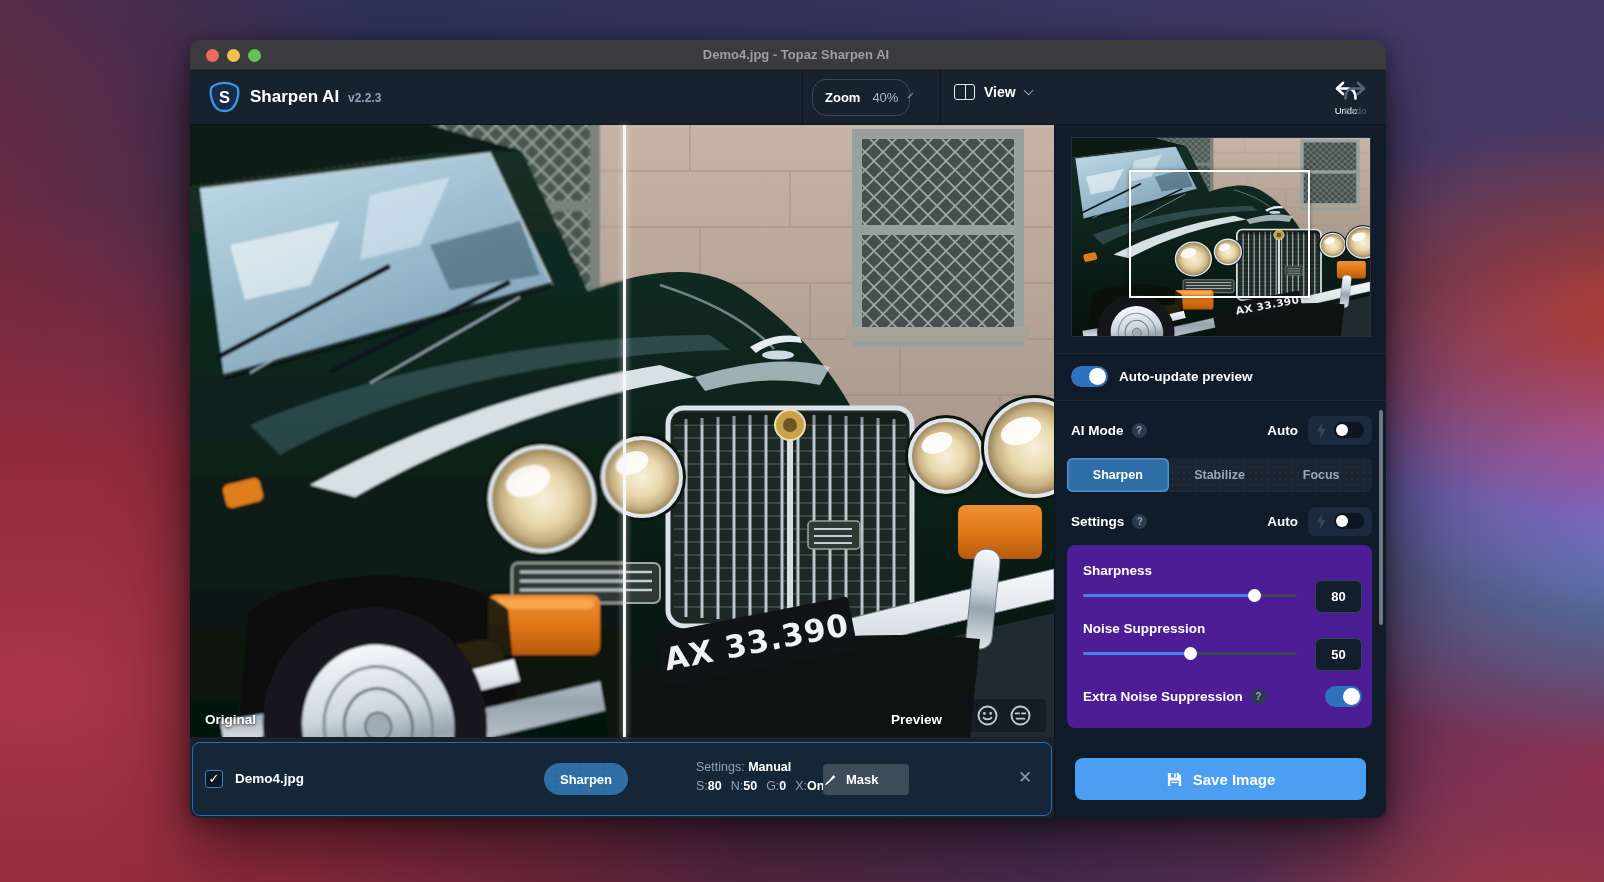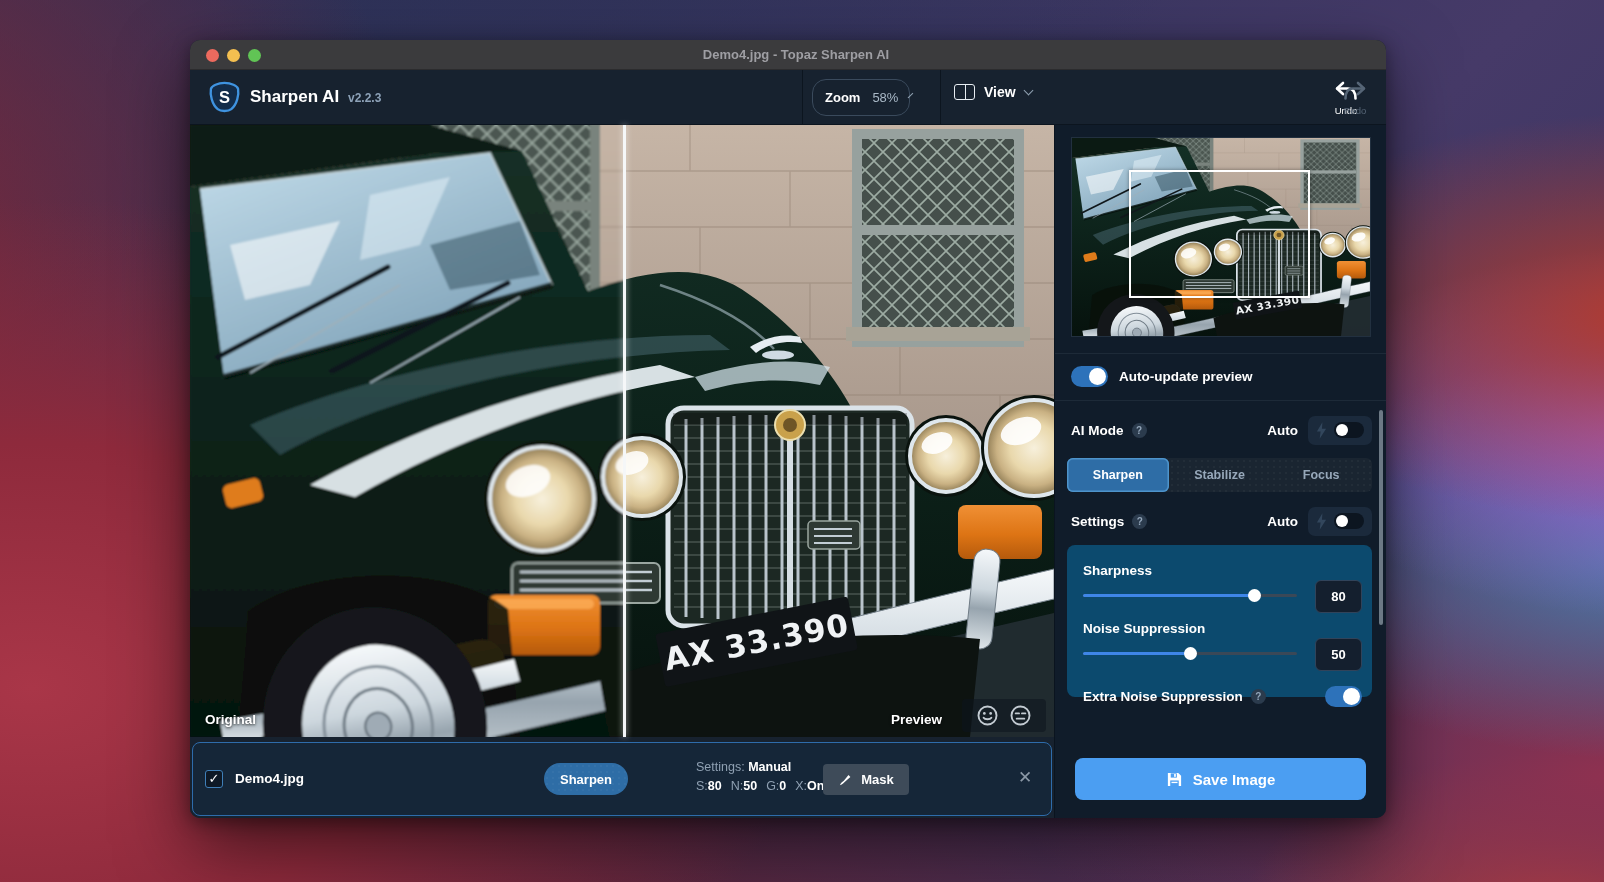--- a/index.html
+++ b/index.html
@@ -68,21 +68,21 @@
   .qcheck { position:absolute; left:12px; top:27px; width:18px; height:18px; background:#0e1926;
     border:1.5px solid #3f7fb8; border-radius:3px; color:#fff; font-size:13px; line-height:15px; text-align:center; }
   .qname { position:absolute; left:42px; top:28px; color:#fff; font-size:13.5px; font-weight:bold; }
   .qsharpen { position:absolute; left:351px; top:20px; width:84px; height:32px; background:#2e6da6;
     border:none; border-radius:16px; color:#fff; font-size:13px; font-weight:bold; }
   .qsettings { position:absolute; left:455px; top:15px; font-size:12.5px; line-height:19px; color:#8fa0b2;margin-left:48px; }
   .qsettings b { color:#fff; }
   .qparams span.k { color:#8fa0b2; } .qparams b { color:#fff; margin-right:9px; }
   .qmask { position:absolute; left:630px; top:21px; width:86px; height:31px; background:#3e4b59; border:none;
     border-radius:4px; color:#fff; font-size:13px; font-weight:bold; display:flex; align-items:center;
-    justify-content:center; gap:8px; }
+    justify-content:flex-start; gap:8px; }
   .qclose { position:absolute; right:16px; top:24px; color:#8b98a6; font-size:17px; width:20px; text-align:center; }
   
   .rightcol { position:relative; width:332px; height:693px; background:#101c2a; border-left:1px solid #0a141f; }
   .nav { position:absolute; left:16px; top:12px; width:300px; height:200px; border:1px solid #22303f;
     overflow:hidden; background:#0b1118; }
   .nav svg { display:block; width:100%; height:100%; }
   .navrect { position:absolute; left:19%; top:16%; width:61%; height:65%; border:2.5px solid #fff;
     box-shadow:0 0 4px rgba(0,0,0,.4); }
   .rdiv { position:absolute; left:0; width:332px; height:1px; background:#1d2a38; }
   .row { position:absolute; left:16px; right:14px; display:flex; align-items:center; }
@@ -95,21 +95,21 @@
   .autotgl { width:64px; height:29px; background:#1b2a3c; border-radius:7px; display:flex; align-items:center;
     gap:7px; padding:0 8px; flex:0 0 auto; }
   .minitrack { position:relative; width:30px; height:16px; background:#0c1520; border-radius:8px; }
   .minitrack .knob { position:absolute; left:2px; top:2px; width:12px; height:12px; border-radius:50%; background:#fff; }
   .tabs { position:absolute; left:12px; right:14px; top:333px; height:34px; display:flex; background:#1a2531;
     border-radius:6px; }
   .tab { flex:1; border:none; background:transparent; color:#97a8ba; font-size:12.5px; font-weight:bold;
     border-radius:6px; }
   .tab.active { background:#2e6da6; color:#fff; box-shadow:inset 0 0 0 1.5px #4e94cb; }
   .dots { background-image:radial-gradient(rgba(255,255,255,.035) 1px, transparent 1.2px); background-size:6px 6px; }
-  .group { position:absolute; left:12px; right:14px; top:420px; height:152px; background:#0c4a6e; border-radius:8px; }
+  .group { position:absolute; left:12px; right:14px; top:420px; height:183px; background:#4c1d95; border-radius:8px; }
   .slabel { position:absolute; left:16px; color:#fff; font-size:13.5px; font-weight:bold; }
   .slider { position:absolute; left:16px; width:214px; height:13px; }
   .slider .track { position:absolute; left:0; right:0; top:5px; height:3px; background:#3a4857; border-radius:2px; }
   .slider .fill { position:absolute; left:0; top:5px; height:3px; background:#3f86e8; border-radius:2px; }
   .slider .knob { position:absolute; top:0; width:13px; height:13px; margin-left:-6px; border-radius:50%; background:#fff; }
   .valbox { position:absolute; right:10px; width:47px; height:33px; background:#141f2e; border:1px solid #31435a;
     border-radius:6px; color:#fff; font-size:13px; font-weight:bold; display:flex; align-items:center; justify-content:center; }
   .savebtn { position:absolute; left:20px; right:20px; top:633px; height:42px; background:#4b9ef2; border:none;
     border-radius:8px; color:#fff; font-size:15px; font-weight:bold; display:flex; align-items:center;
     justify-content:center; gap:10px; }
@@ -133,21 +133,21 @@
     <svg class="logo" viewBox="0 0 34 34">
       <path d="M17 2 C24 2 30 5 31 8 C32 14 30 24 24 29 C21 31.5 13 31.5 10 29 C4 24 2 14 3 8 C4 5 10 2 17 2 Z" fill="#132c49" stroke="#3f93e0" stroke-width="2.4"></path>
       <text x="17" y="23" text-anchor="middle" font-size="17" font-weight="bold" fill="#fff" font-family="Liberation Sans, sans-serif">S</text>
     </svg>
     <div class="appname">Sharpen AI</div>
     <div class="version">v2.2.3</div>
     <div class="hdiv" style="left:612px"></div>
     <div class="hdiv" style="left:750px"></div>
     <div class="zoombtn">
       <span class="zl">Zoom</span>
-      <span class="zv">58%</span>
+      <span class="zv">40%</span>
       <span class="chev"></span>
     </div>
     <div class="viewgrp">
       <span class="viewicon"></span>
       <span class="vl">View</span>
       <span class="chev"></span>
     </div>
     <div class="histbtn undo">
       <svg width="24" height="19" viewBox="0 0 24 19">
         <path d="M9 2 L3 7.5 L9 13" fill="none" stroke="#fff" stroke-width="2.6" stroke-linecap="round" stroke-linejoin="round"></path>

